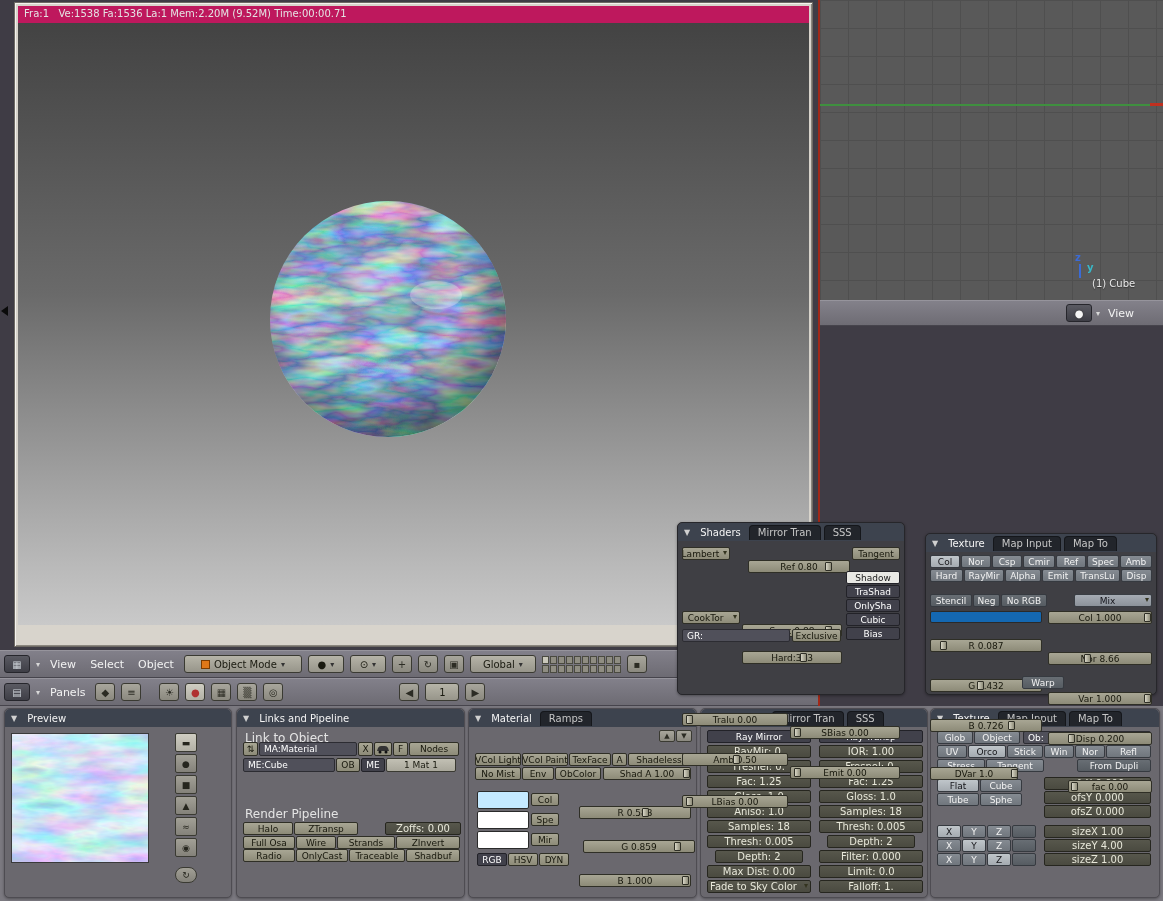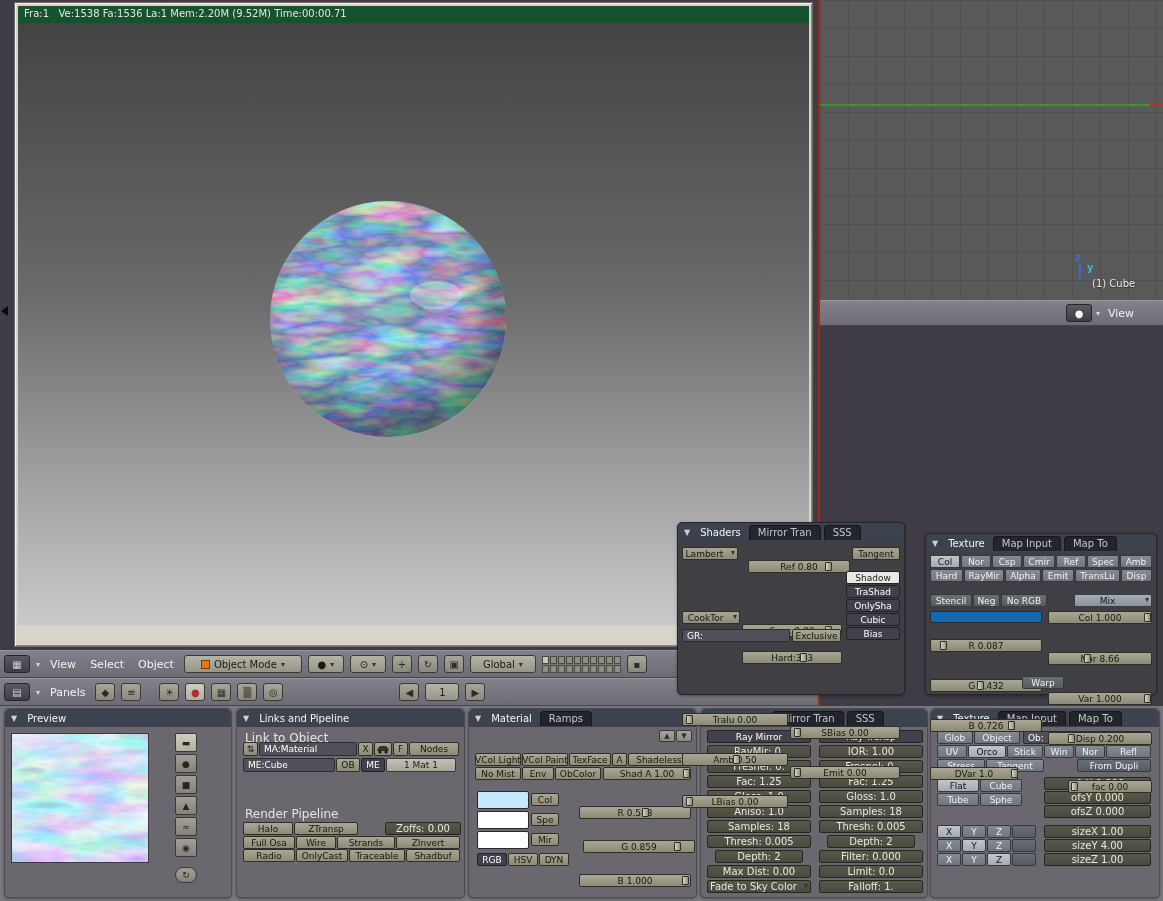--- a/index.html
+++ b/index.html
@@ -23,21 +23,21 @@
   .icon-btn-dark{width:26px;height:18px;background:linear-gradient(#5a5a62,#3e3e46);border:1px solid #26262c;border-radius:3px;color:#cfd4da;display:flex;align-items:center;justify-content:center;font-size:10px}
   .dd-mini{color:#d8d8d8;font-size:8px}
 
   
   #rwin{left:14px;top:2px;width:799px;height:645px;background:#d8d4cc;border:1px solid #6e6a64;box-shadow:inset 1px 1px 0 #f4f2ee,inset -1px -1px 0 #8a867e;padding:3px;z-index:10}
   #titlebar{height:18px;background:linear-gradient(#f0dcb2,#dcb878);display:flex;align-items:center;gap:4px;padding:0 3px}
   #title-text{color:#7c2800;font-weight:bold;font-size:11px;flex:1}
   .logo{width:12px;height:12px;border-radius:50%;background:radial-gradient(circle at 35% 35%,#ffc070,#e06a10 70%,#a04000);border:1px solid #803000}
   .wbtn{width:18px;height:14px;background:#d6d2c8;border:1px solid;border-color:#fff #6a665e #6a665e #fff;font-size:9px;line-height:12px;text-align:center;color:#222}
   .wbtn.close{background:#c83a1e;color:#fff;font-weight:bold}
-  #statsbar{height:17px;background:#14532d;color:#e4e4e4;font-size:10px;padding:2px 6px;white-space:pre}
+  #statsbar{height:17px;background:#be185d;color:#e4e4e4;font-size:10px;padding:2px 6px;white-space:pre}
   #renderview{position:relative;height:602px;background:linear-gradient(#434343,#6a6a6a 45%,#b9b9b9 90%,#c9c9c9);overflow:hidden}
 
   
   .hdr{background:linear-gradient(#82808a,#6d6b73);border-top:1px solid #96949c;border-bottom:1px solid #46444c;display:flex;align-items:center;gap:6px;padding:0 4px;z-index:5}
   #h3d{left:0;top:650px;width:818px;height:28px}
   #hbut{left:0;top:678px;width:818px;height:28px}
   .menu-label{color:#f2f2f2;font-size:11px;padding:0 4px}
   .hbtn{background:linear-gradient(#b6b4a8,#97958a);border:1px solid #3a3a32;border-radius:3px;height:18px;display:flex;align-items:center;justify-content:center;gap:4px;padding:0 6px;color:#1a1a10;font-size:10px}
   .hicon{width:20px;height:18px;background:linear-gradient(#a8a69c,#8b897f);border:1px solid #3a3a32;border-radius:3px;display:flex;align-items:center;justify-content:center;font-size:10px;color:#2c2c24}
   .hicon.pressed{background:linear-gradient(#cfcdc2,#b2b0a5)}
@@ -443,21 +443,21 @@
   </div>
 
   <div class="fpanel" style="left:677px;top:522px;width:228px;height:173px">
     <div class="phead">
       <span class="tri">▼</span>
       <span class="ptt">Shaders</span>
       <span class="tabd">Mirror Tran</span>
       <span class="tabd">SSS</span>
     </div>
     <div class="pbody" style="height:154px">
-      <div class="olv dd" style="left:4px;top:6px;width:56px">Lambert</div>
+      <div class="olv dd" style="left:4px;top:6px;width:48px">Lambert</div>
       <div class="olv sld" style="left:70px;top:6px;width:102px;--k:76%">Ref  0.80</div>
       <div class="olv" style="left:174px;top:6px;width:48px">Tangent</div>
       <div class="press" style="left:168px;top:30px;width:54px;height:13px;background:#e8e8e4;color:#1a1a1a">Shadow</div>
       <div class="press" style="left:168px;top:44px;width:54px;height:13px">TraShad</div>
       <div class="press" style="left:168px;top:58px;width:54px;height:13px">OnlySha</div>
       <div class="press" style="left:168px;top:72px;width:54px;height:13px">Cubic</div>
       <div class="press" style="left:168px;top:86px;width:54px;height:13px">Bias</div>
       <div class="olv dd" style="left:4px;top:44px;width:58px">CookTor</div>
       <div class="olv sld" style="left:64px;top:44px;width:100px;--k:84%">Spec 0.88</div>
       <div class="olv sld" style="left:64px;top:58px;width:100px;--k:58%">Hard:313</div>

